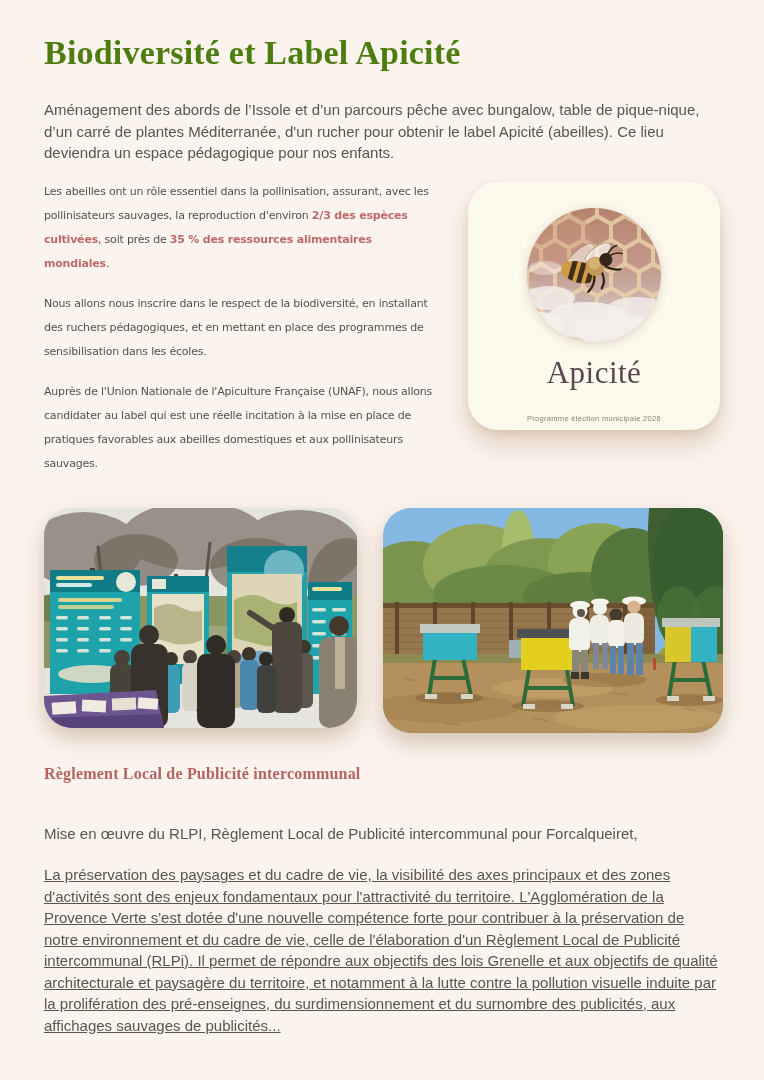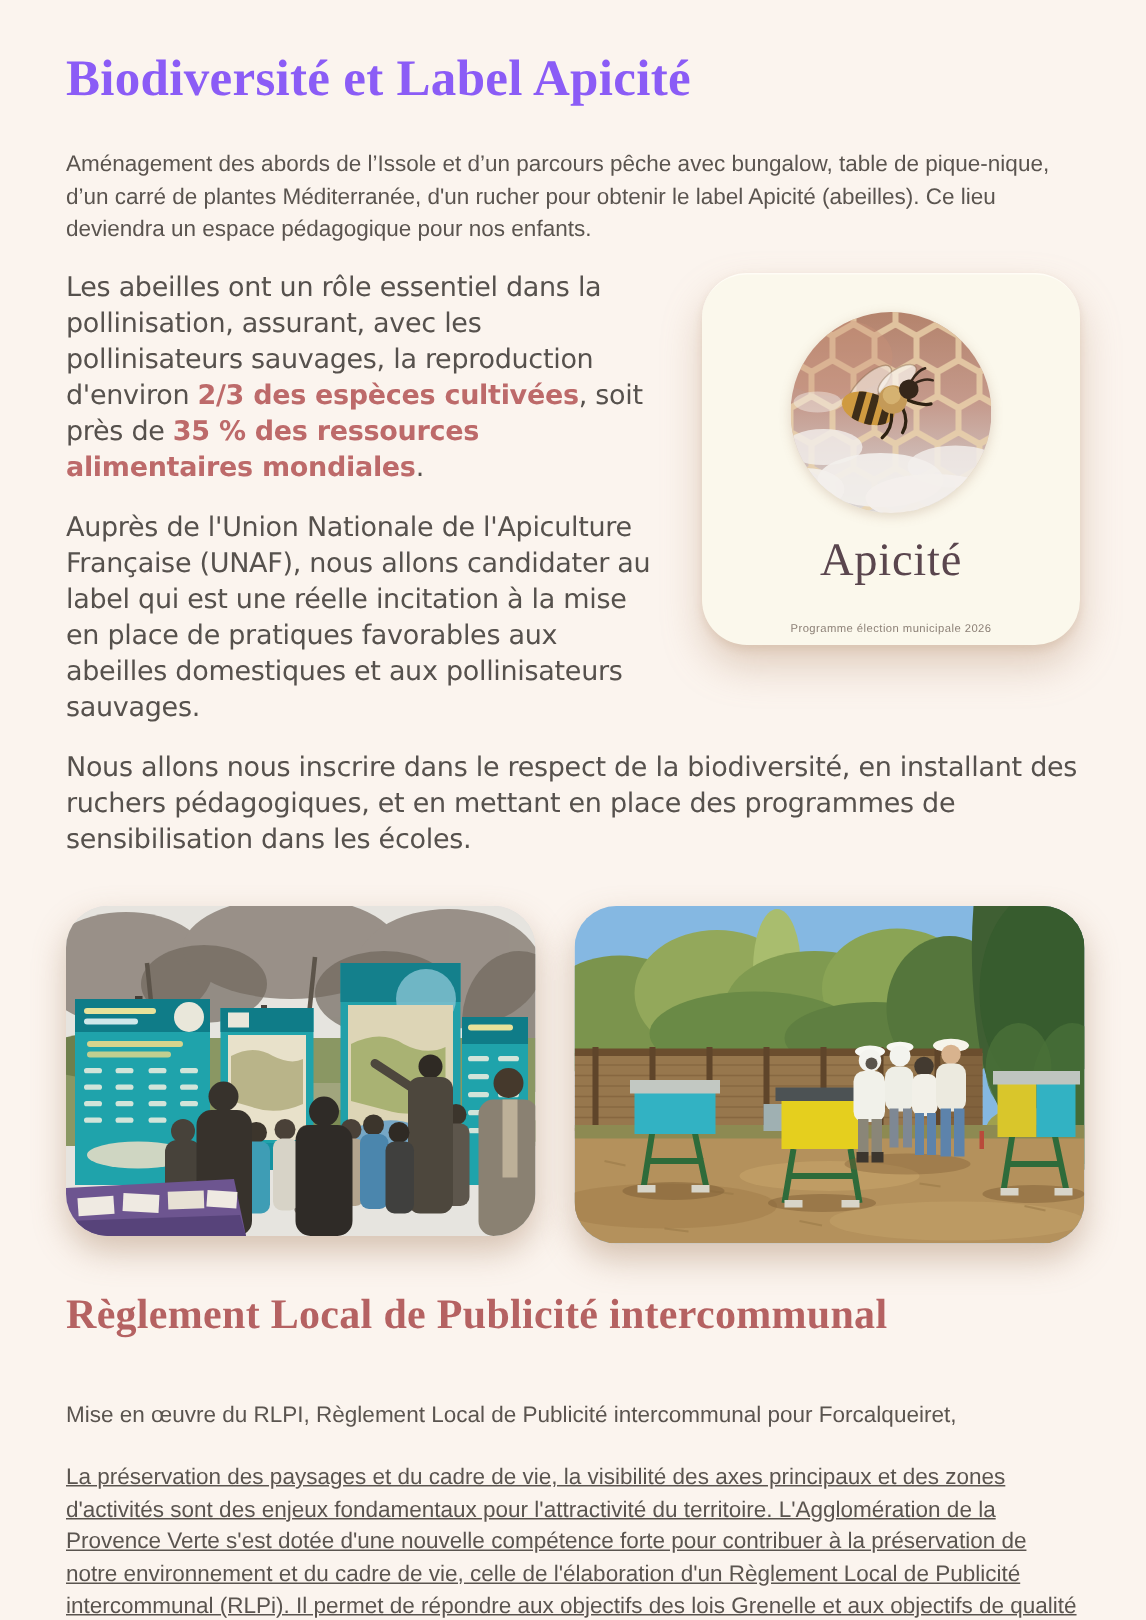--- a/index.html
+++ b/index.html
@@ -11,35 +11,35 @@
     overflow:hidden;
     position:relative;
   }
   .page{padding:34px 44px 0 44px;}
 
   h1.page-title{
     font-family:"Liberation Serif",serif;
     font-weight:600;
     font-size:34px;
     letter-spacing:.2px;
-    color:#8b5cf6;
+    color:#4d7c0f;
     margin:0 0 27px 0;
   }
   p{margin:0;}
   .condensed{
     font-size:15px;
     line-height:21.5px;
     color:#5a544f;
   }
   .intro{margin-bottom:12px;}
 
   .bees-section::after{content:"";display:block;clear:both;}
   .bees-section p.round{
     font-family:"DejaVu Sans",sans-serif;
-    font-size:18px;
+    font-size:11px;
     line-height:24px;
     letter-spacing:-0.2px;
     color:#56514d;
     margin:16px 0 14px 0;
   }
   .bees-section b{color:#bd6a6a;font-weight:bold;}
 
   .apicite-card{
     float:right;
     width:252px;height:247px;
@@ -85,21 +85,21 @@
     background:#ddd;
     flex:none;
   }
   .photo.left{width:313px;height:220px;}
   .photo.right{width:340px;height:225px;}
   .photo svg{display:block;width:100%;height:100%;}
 
   h2.rlpi-title{
     font-family:"Liberation Serif",serif;
     font-weight:600;
-    font-size:28px;
+    font-size:16px;
     color:#b56262;
     margin:32px 0 23px 0;
     letter-spacing:.2px;
   }
   .rlpi-intro{margin-bottom:20px;margin-top:40px;}
   .rlpi-body{margin-bottom:12px;text-decoration:underline;}
 </style>
 </head>
 <body>
 
@@ -164,23 +164,23 @@
             <path d="M18 -12 q6 -6 11 -6 M20 -10 q7 -2 12 1" stroke="#35261a" stroke-width="1.6" fill="none" stroke-linecap="round"></path>
           </g>
         </svg>
       </div>
       <div class="apicite-title">Apicité</div>
       <div class="apicite-sub">Programme élection municipale 2026</div>
     </aside>
 
     <p class="round"><span>Les abeilles ont un rôle essentiel dans la pollinisation, assurant, avec les pollinisateurs sauvages, la reproduction d'environ </span><b>2/3 des espèces cultivées</b><span>, soit près de </span><b>35 % des ressources alimentaires mondiales</b><span>.</span></p>
 
+    <p class="round">Nous allons nous inscrire dans le respect de la biodiversité, en installant des ruchers pédagogiques, et en mettant en place des programmes de sensibilisation dans les écoles.</p>
+
     <p class="round">Auprès de l'Union Nationale de l'Apiculture Française (UNAF), nous allons candidater au label qui est une réelle incitation à la mise en place de pratiques favorables aux abeilles domestiques et aux pollinisateurs sauvages.</p>
-
-    <p class="round">Nous allons nous inscrire dans le respect de la biodiversité, en installant des ruchers pédagogiques, et en mettant en place des programmes de sensibilisation dans les écoles.</p>
 
   </section>
 
   <section class="photos-row">
 
     <figure class="photo left" style="margin:0;">
       <svg viewBox="0 0 313 220" preserveAspectRatio="none" xmlns="http://www.w3.org/2000/svg">
         <rect width="313" height="220" fill="#e6e4df"></rect>
         <g>
           <g fill="#8b8279" opacity=".85">

